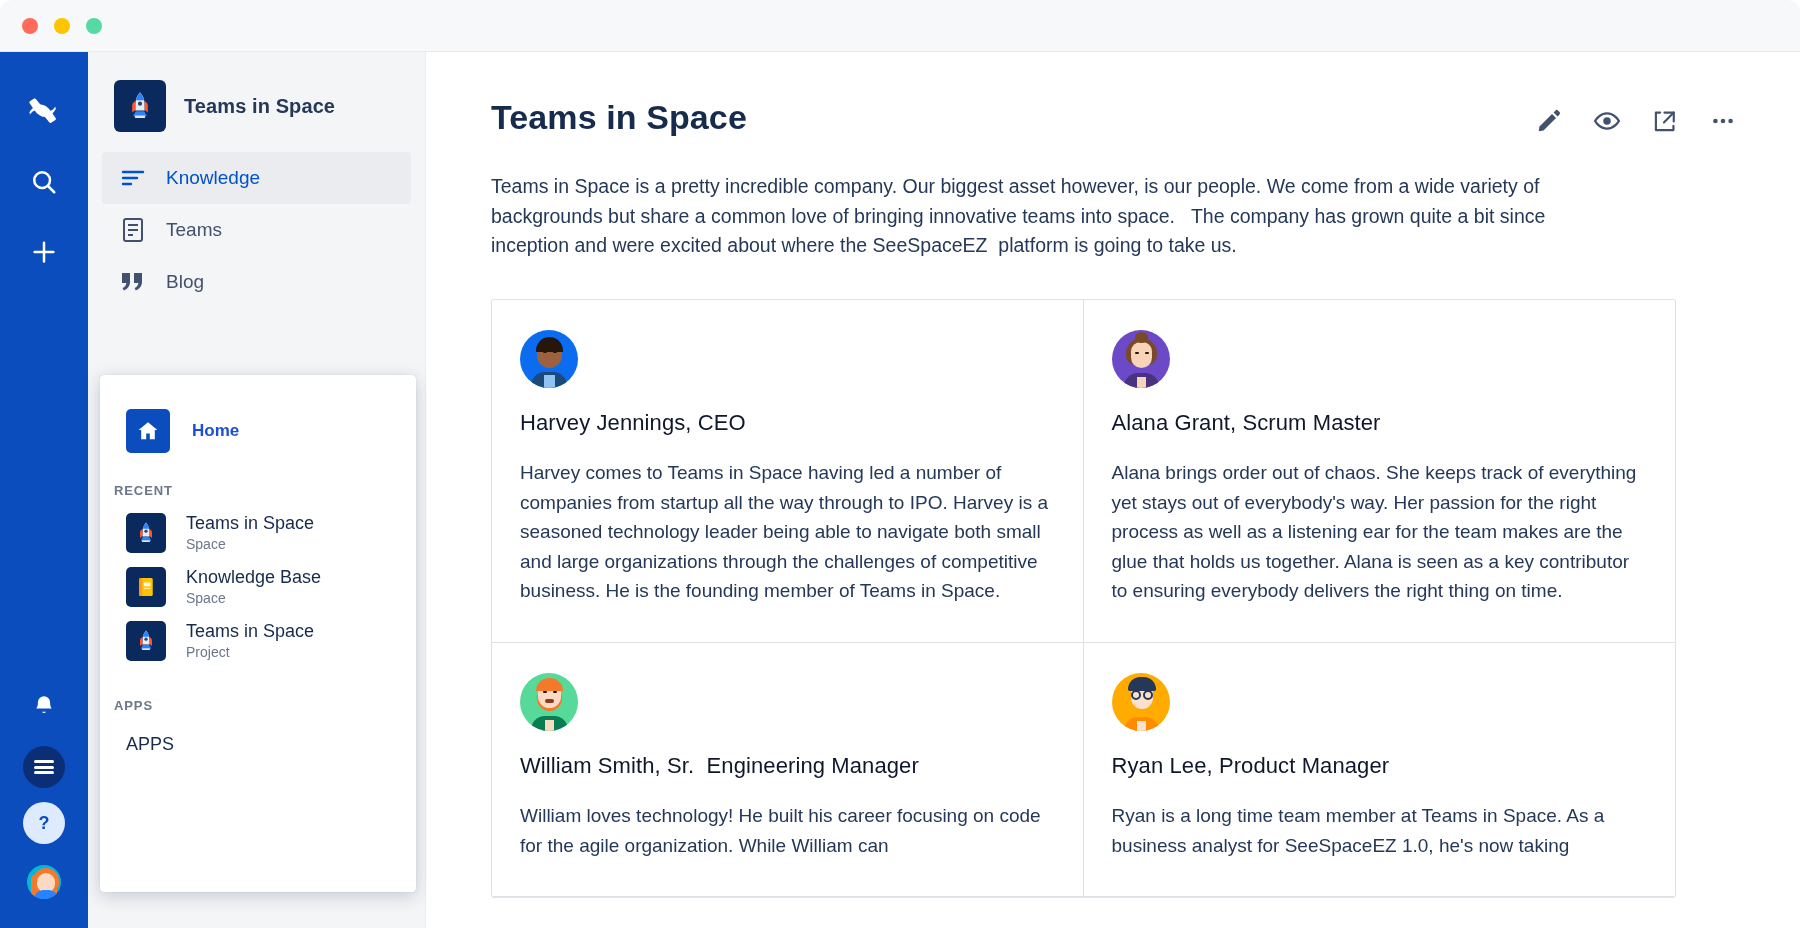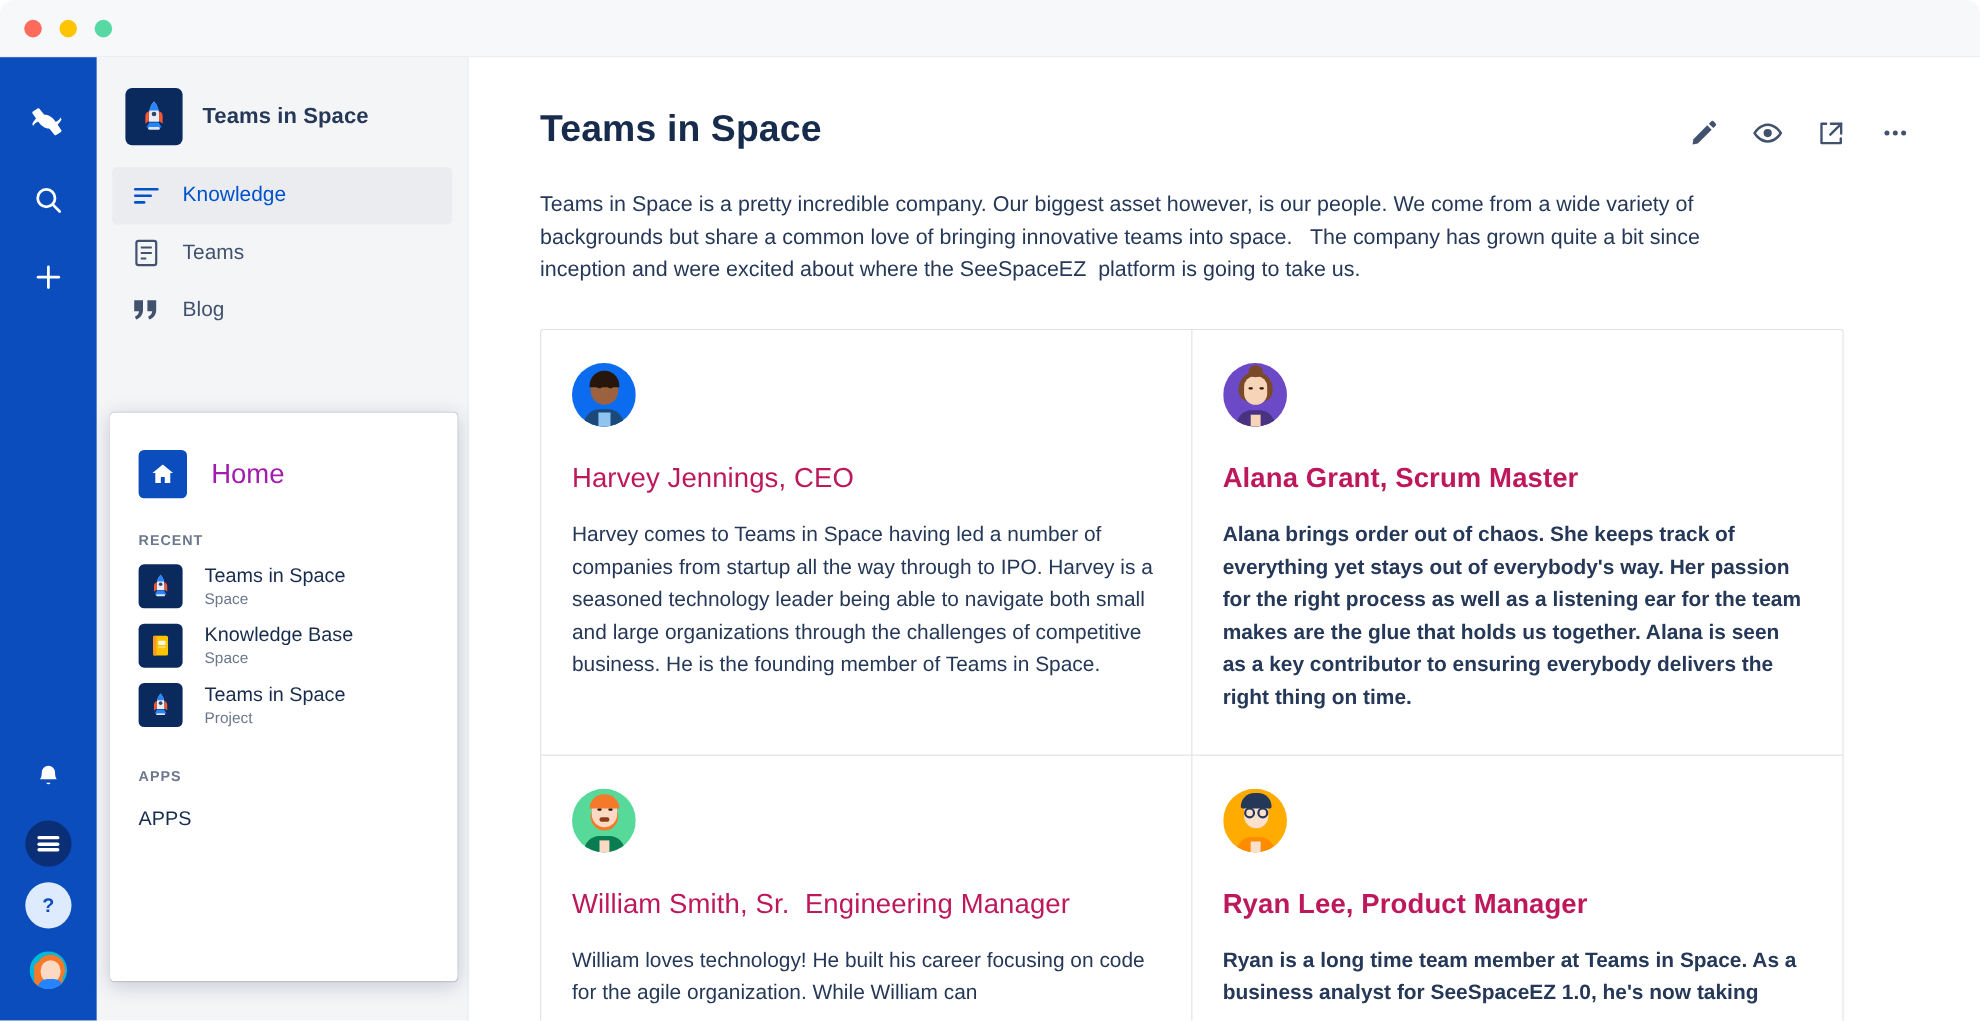--- a/index.html
+++ b/index.html
@@ -104,24 +104,24 @@
     width: 316px; height: 517px;
     background: #ffffff;
     border-radius: 4px;
     box-shadow: 0 4px 18px rgba(9,30,66,.20), 0 0 1px rgba(9,30,66,.25);
   }
   .dd-home { display: flex; align-items: center; gap: 22px; padding: 34px 0 0 26px; }
   .dd-home-icon {
     width: 44px; height: 44px; border-radius: 5px; background: #0B4DBD;
     display: flex; align-items: center; justify-content: center; flex: none;
   }
-  .dd-home-label { font-size: 25px; font-weight: normal; color: #a21caf; }
+  .dd-home-label { font-size: 17px; font-weight: bold; color: #1d4ed8; }
   .dd-section {
     font-size: 13px; font-weight: bold; letter-spacing: .9px;
-    color: #6B778C; padding: 30px 0 8px 26px;
+    color: #6B778C; padding: 30px 0 8px 14px;
   }
   .dd-row { display: flex; align-items: center; gap: 20px; padding: 7px 0 7px 26px; }
   .dd-row-icon {
     width: 40px; height: 40px; border-radius: 5px; background: #0A2A5E;
     position: relative; overflow: hidden; flex: none;
   }
   .dd-row-text { display: flex; flex-direction: column; gap: 1px; }
   .dd-row-title { font-size: 18px; color: #172B4D; line-height: 1.22; }
   .dd-row-sub   { font-size: 14px; color: #6B778C; line-height: 1.22; }
   .dd-app { font-size: 18px; color: #172B4D; padding: 13px 0 13px 26px; }
@@ -154,28 +154,28 @@
     border: 1px solid #DFE1E6;
     border-radius: 3px;
     display: grid; grid-template-columns: 1fr 1fr;
     overflow: hidden;
   }
   .member {
     padding: 30px 34px 36px 28px;
     border-right: 1px solid #DFE1E6;
     border-bottom: 1px solid #DFE1E6;
   }
-  .member:nth-child(2n) { border-right: none; font-weight: bold; }
+  .member:nth-child(2n) { border-right: none; }
   .member-avatar {
     width: 58px; height: 58px; border-radius: 50%;
     position: relative; overflow: hidden;
   }
   .member-name {
-    margin-top: 33px;
-    font-size: 25px; color: #be185d; letter-spacing: .1px; white-space: pre;
+    margin-top: 22px;
+    font-size: 22px; color: #0f172a; letter-spacing: .1px; white-space: pre;
   }
   .member-bio {
     margin-top: 22px;
     font-size: 19px; line-height: 1.56; color: #253858;
   }
 
   
   .av-bg { position:absolute; inset:0; }
 
   

